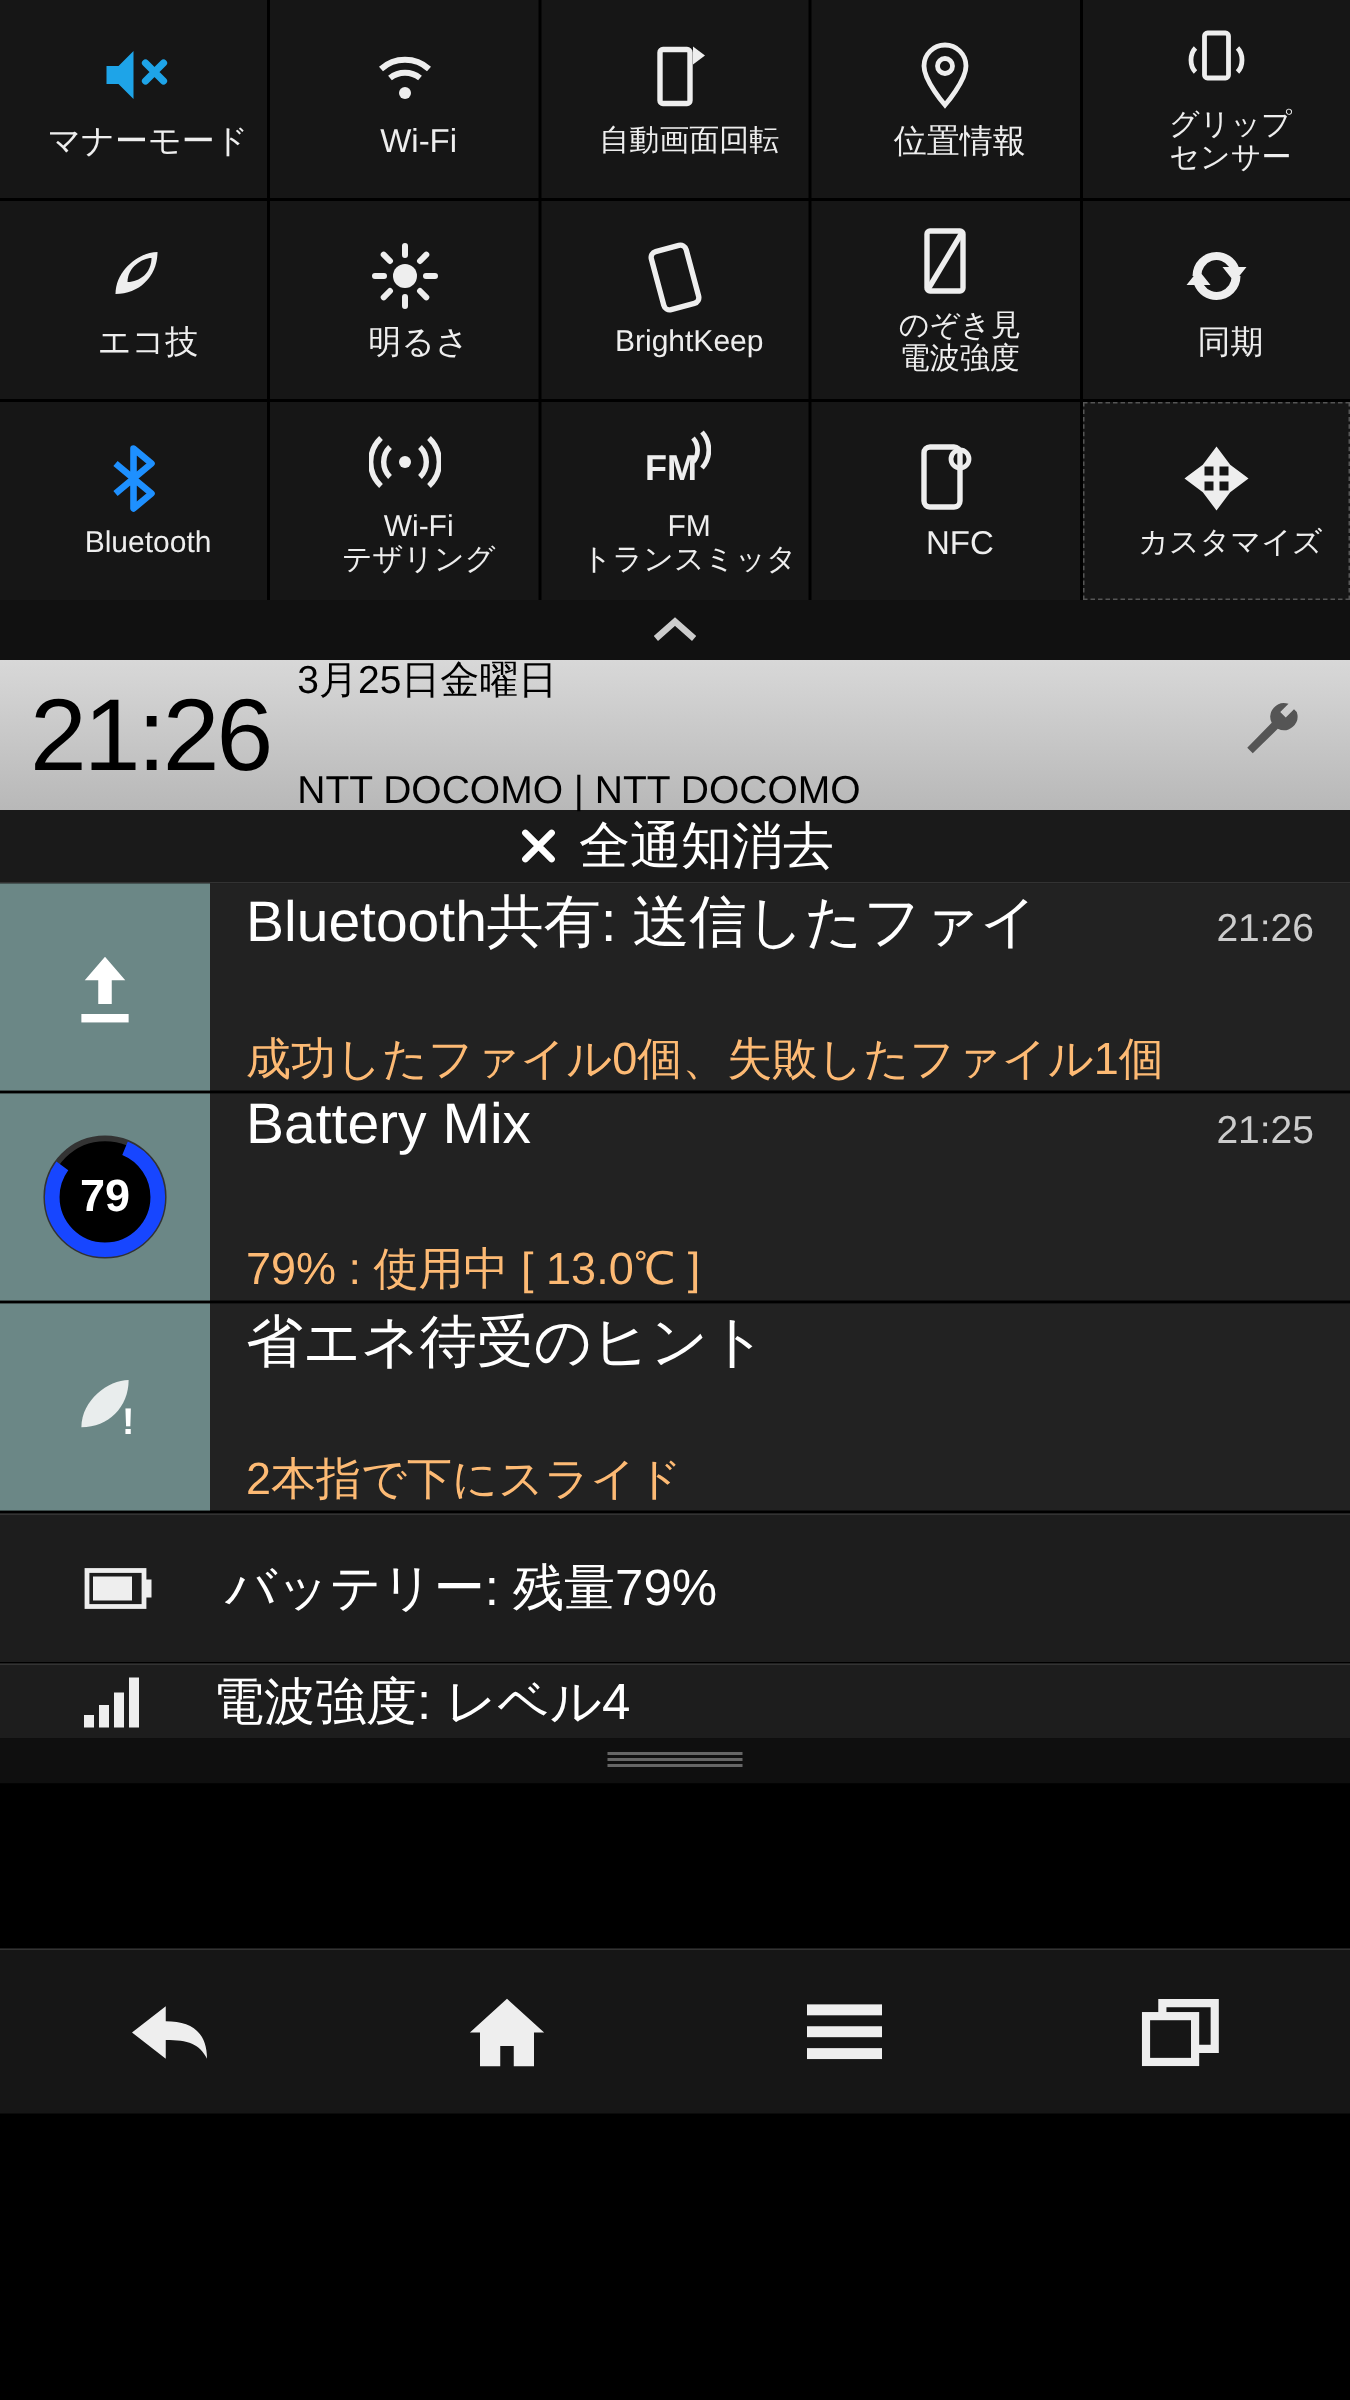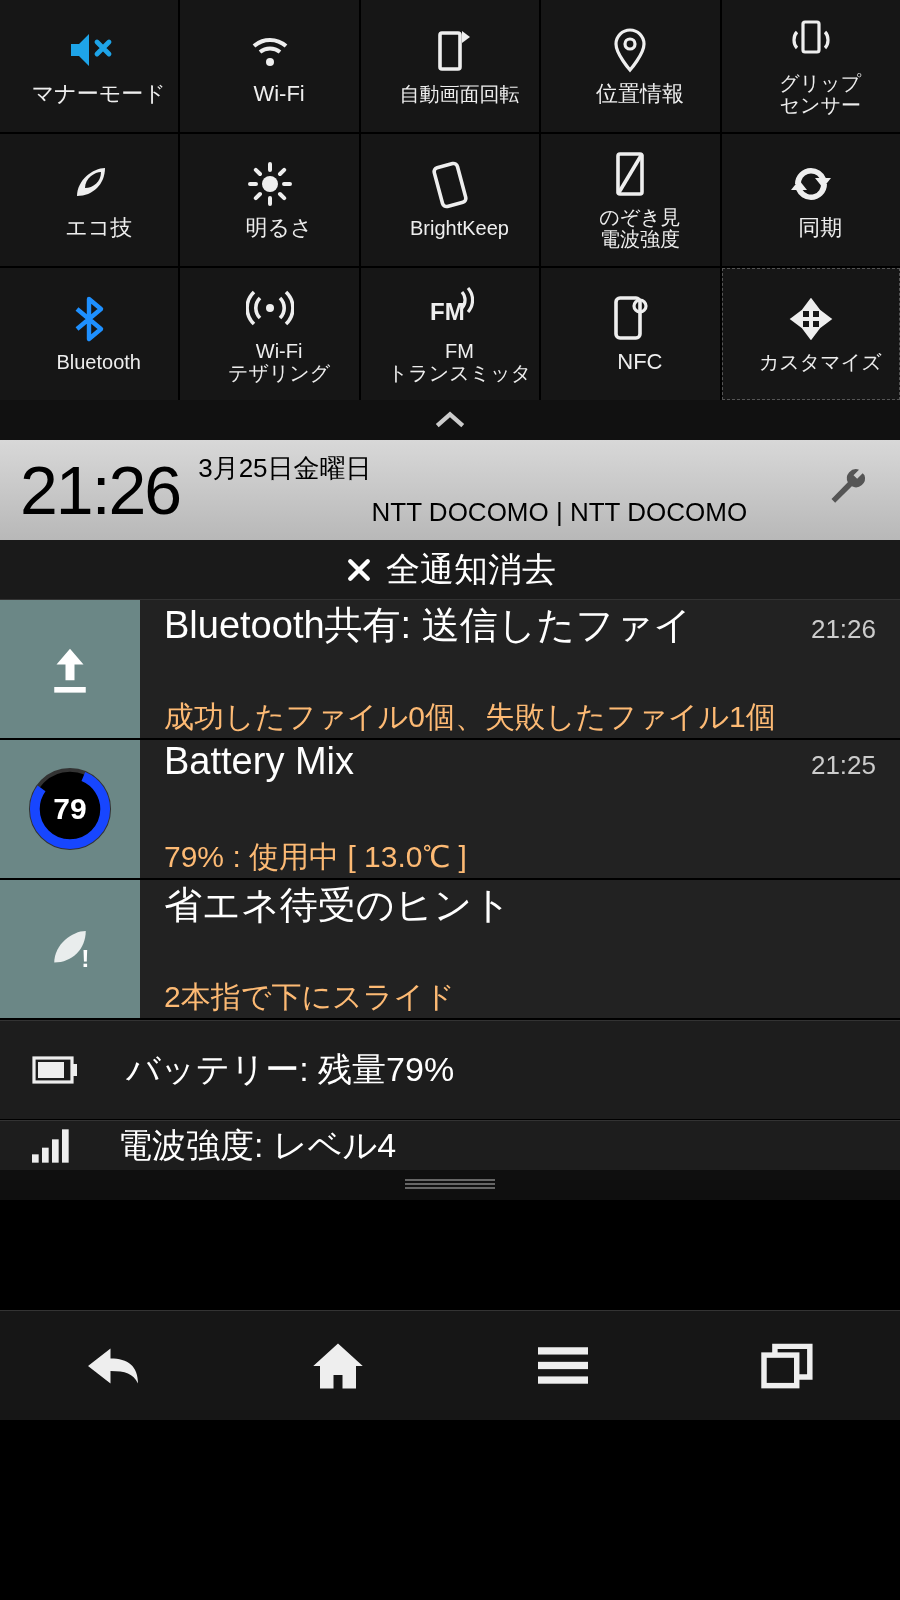--- a/index.html
+++ b/index.html
@@ -61,33 +61,33 @@
   color: #000;
   position: relative;
 }
 .header-bar .time {
   font-size: 68px;
   font-weight: 400;
   font-family: Arial, sans-serif;
   letter-spacing: -2px;
   margin-right: 18px;
 }
-.header-bar .date-block { display: flex; flex-direction: row; line-height: 1.1; }
+.header-bar .date-block { display: flex; flex-direction: column; line-height: 1.1; }
 .header-bar .date { font-size: 26px; font-weight: 500; }
 .header-bar .carrier { font-size: 26px; font-weight: 500; margin-top: 44px; }
 .header-bar .wrench {
   position: absolute;
   right: 30px;
   top: 50%;
   transform: translateY(-50%);
 }
 
 
 .clear-all {
-  height: 60px;
+  height: 49px;
   background: #1a1a1a;
   display: flex;
   align-items: center;
   justify-content: center;
   gap: 12px;
   font-size: 34px;
   border-bottom: 1px solid #333;
 }
 
 
@@ -134,21 +134,21 @@
   color: #fdba74;
   white-space: nowrap;
   overflow: hidden;
 }
 
 
 .status-row {
   height: 100px;
   display: flex;
   align-items: center;
-  padding: 0 32px;
+  padding: 0 56px;
   gap: 46px;
   background: #1d1d1d;
   border-top: 1px solid #333;
   border-bottom: 1px solid #000;
 }
 .status-row .status-text {
   font-size: 34px;
   font-weight: 500;
 }
 

